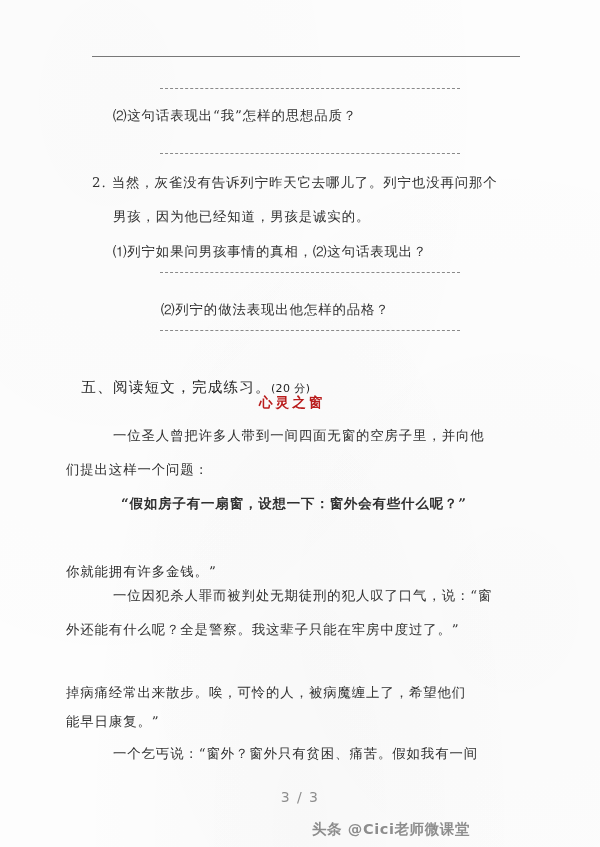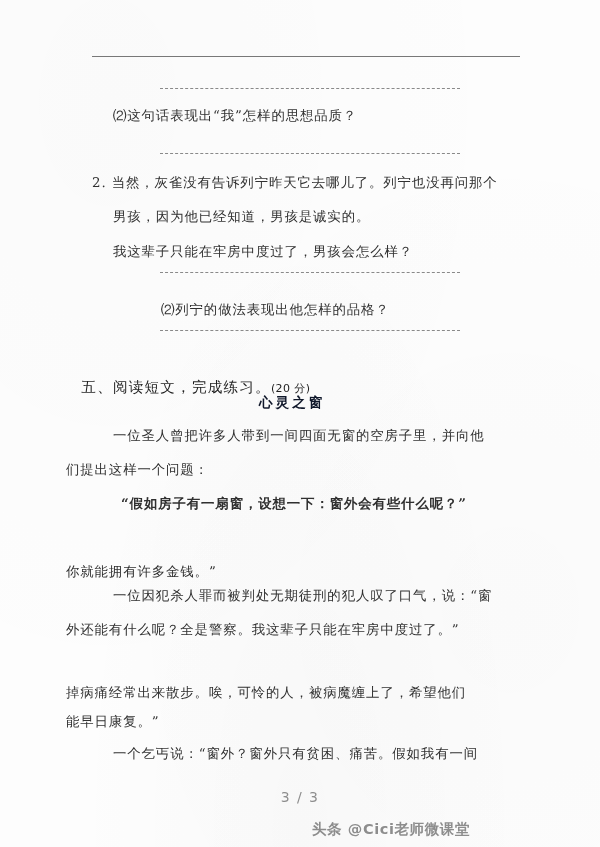--- a/index.html
+++ b/index.html
@@ -92,21 +92,21 @@
     letter-spacing: 0.4px;
   }
 
   
   .passage-title {
     position: absolute;
     font-family: Liberation Serif, serif;
     font-weight: bold;
     font-size: 13.6px;
     letter-spacing: 3px;
-    color: #0f172a;
+    color: #b91c1c;
     white-space: pre;
   }
 
   
   .page-num {
     position: absolute;
     left: 0;
     top: 789px;
     width: 600px;
     text-align: center;
@@ -141,21 +141,21 @@
 
   <div class="dash" style="left:160px; top:88px; width:300px;"></div>
 
   <div class="ln cn" style="left:113px; top:110px;">⑵这句话表现出“我”怎样的思想品质？</div>
 
   <div class="dash" style="left:160px; top:153px; width:300px;"></div>
 
   <div class="ln cn" style="left:92px; top:177px;">2. 当然，灰雀没有告诉列宁昨天它去哪儿了。列宁也没再问那个</div>
   <div class="ln cn" style="left:113px; top:211px;">男孩，因为他已经知道，男孩是诚实的。</div>
 
-  <div class="ln cn" style="left:113px; top:246px;">我这辈子只能在牢房中度过了，男孩会怎么样？</div>
+  <div class="ln cn" style="left:113px; top:246px;">⑴列宁如果问男孩事情的真相，⑵这句话表现出？</div>
 
   <div class="dash" style="left:160px; top:272px; width:300px;"></div>
 
   <div class="ln cn" style="left:113px; top:304px;padding-left:48px;">⑵列宁的做法表现出他怎样的品格？</div>
 
   <div class="dash" style="left:160px; top:330px; width:300px;"></div>
 
   <div class="section-head" style="left:58px; top:361px;">
     <span>五、阅读短文，完成练习。</span><span class="marks">(20 分)</span>
   </div>

